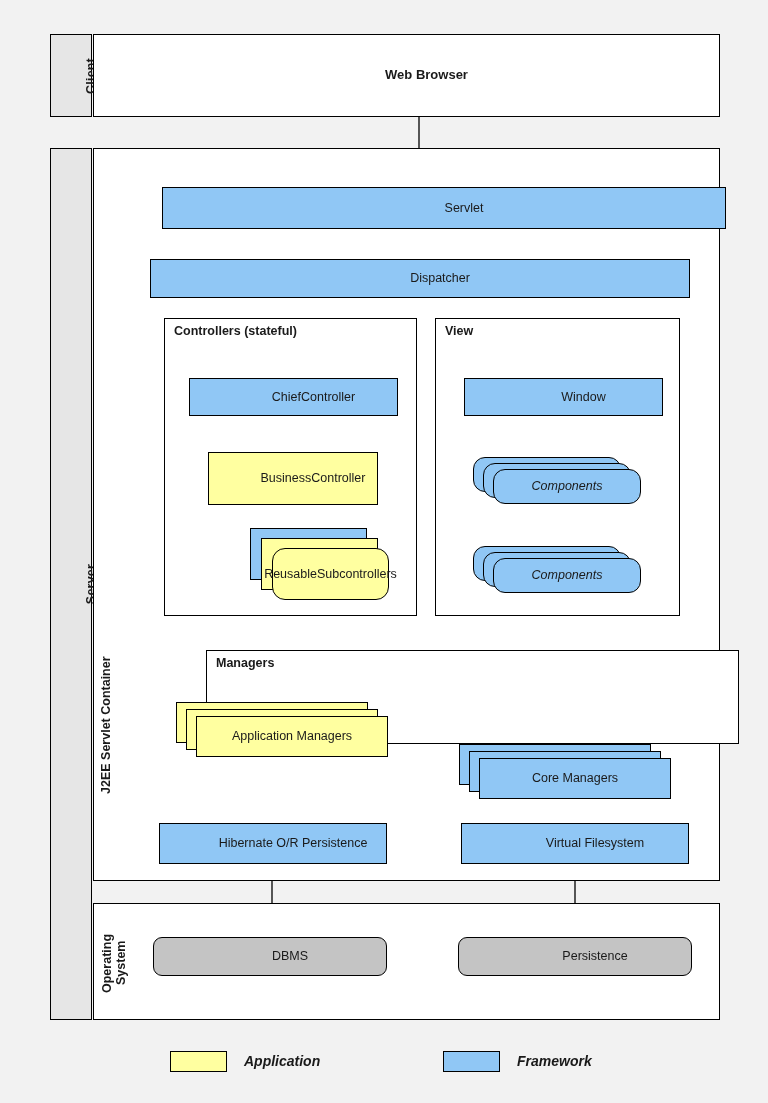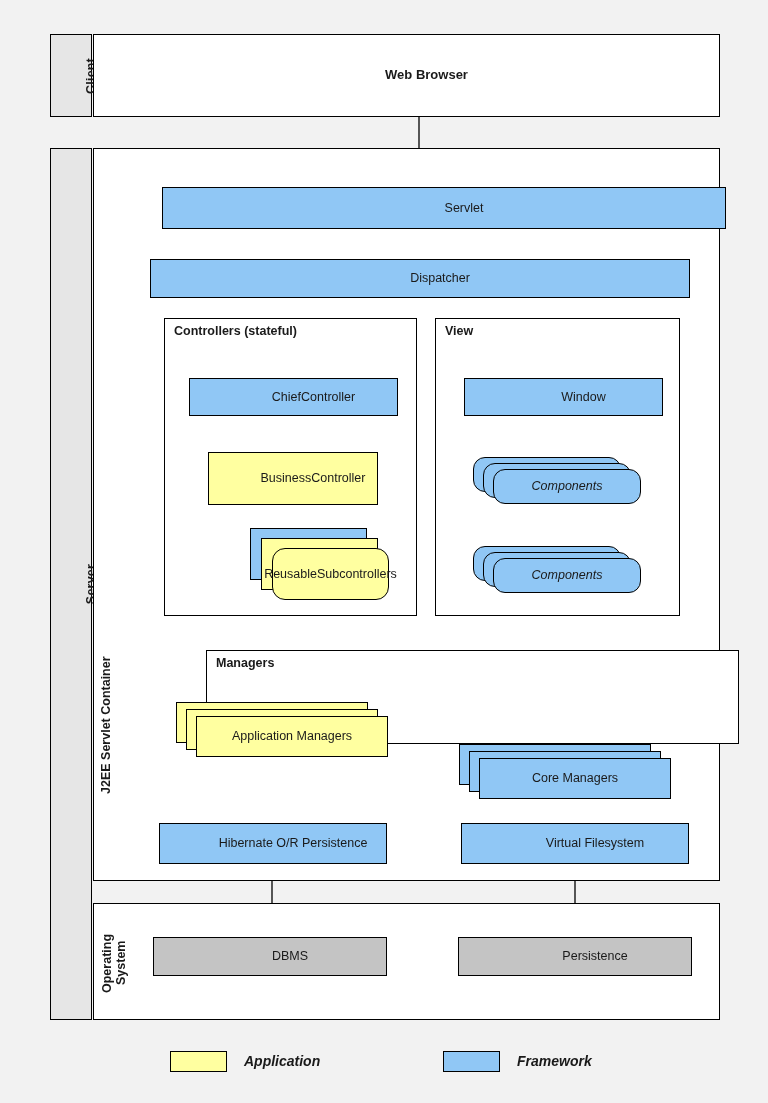--- a/index.html
+++ b/index.html
@@ -47,21 +47,21 @@
 
   
   .node{
     border:1px solid #000;
     display:flex;align-items:center;justify-content:center;
     text-align:center;font-size:12.5px;line-height:1.15;
     box-sizing:border-box;
   }
   .fw{background:#90c7f5;}
   .app{background:#ffffa0;}
-  .os{background:#c4c4c4;border-radius:0;}
+  .os{background:#c4c4c4;border-radius:9px;}
   .plain{background:#ffffff;font-weight:bold;font-size:13px;}
 
   
   .rounded{border-radius:12px;font-style:italic;}
 
   
   .stack{position:absolute;}
   .stack .layer{position:absolute;border:1px solid #000;box-sizing:border-box;}
   .stack .front{
     display:flex;align-items:center;justify-content:center;

